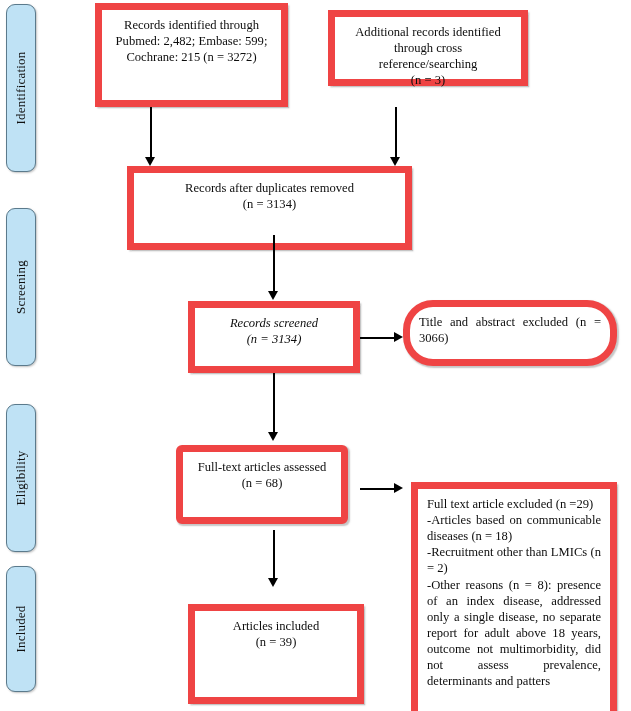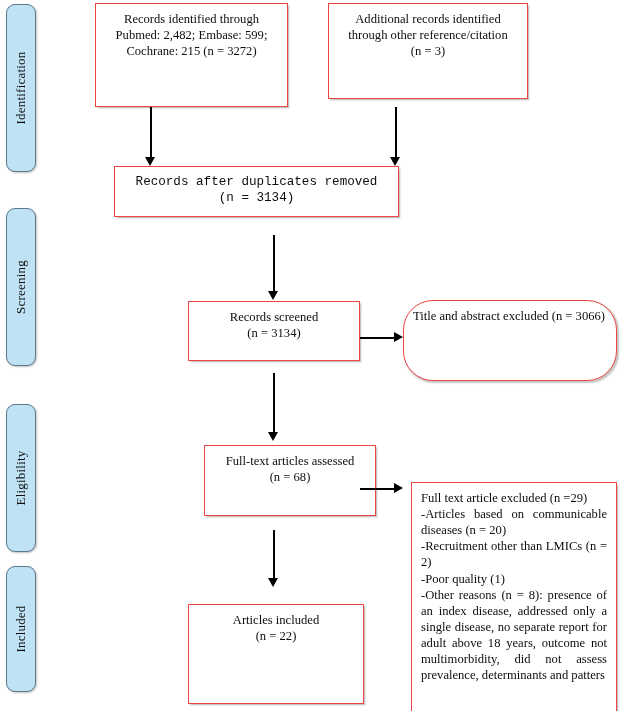--- a/index.html
+++ b/index.html
@@ -33,21 +33,21 @@
     white-space: nowrap;
     font-size: 13px;
     color: #111111;
     letter-spacing: 0.2px;
   }
 
   
   .flow-box {
     position: absolute;
     background: #ffffff;
-    border: 1px solid #ef4444;
+    border: 7px solid #ef4444;
     box-sizing: border-box;
     box-shadow: 1.5px 1.5px 1.5px rgba(150,150,150,0.55);
   }
   .box-text {
     font-size: 12.6px;
     line-height: 1.28;
     color: #0d0d0d;
     padding: 7px 9px 0 9px;
   }
   .center { text-align: center; }
@@ -99,84 +99,83 @@
   </div>
 
   <div class="flow-box" style="left:95px; top:3px; width:193px; height:104px;">
     <div class="box-text center">
       <div>Records identified through</div>
       <div>Pubmed: 2,482; Embase: 599;</div>
       <div>Cochrane: 215 (n = 3272)</div>
     </div>
   </div>
 
-  <div class="flow-box" style="left:328px; top:3px; width:200px; height:96px;">
+  <div class="flow-box" style="left:328px; top:10px; width:200px; height:76px;">
     <div class="box-text center">
       <div>Additional records identified</div>
-      <div>through other reference/citation</div>
+      <div>through cross reference/searching</div>
       <div>(n = 3)</div>
     </div>
   </div>
 
   <div class="vline" style="left:150px; top:107px; height:53px;"></div>
   <div class="arrow-down" style="left:145px; top:157px;"></div>
 
   <div class="vline" style="left:395px; top:107px; height:53px;"></div>
   <div class="arrow-down" style="left:390px; top:157px;"></div>
 
-  <div class="flow-box" style="left:114px; top:166px; width:285px; height:51px;font-family:Liberation Mono, monospace;">
+  <div class="flow-box" style="left:127px; top:166px; width:285px; height:84px;">
     <div class="box-text center">
       <div>Records after duplicates removed</div>
       <div>(n = 3134)</div>
     </div>
   </div>
 
   <div class="vline" style="left:273px; top:235px; height:57px;"></div>
   <div class="arrow-down" style="left:268px; top:291px;"></div>
 
-  <div class="flow-box" style="left:188px; top:301px; width:172px; height:60px;">
+  <div class="flow-box" style="left:188px; top:301px; width:172px; height:72px;font-style:italic;">
     <div class="box-text center">
       <div>Records screened</div>
       <div>(n = 3134)</div>
     </div>
   </div>
 
   <div class="hline" style="left:360px; top:337px; width:35px;"></div>
   <div class="arrow-right" style="left:394px; top:332px;"></div>
 
-  <div class="flow-box" style="left:403px; top:300px; width:214px; height:81px;border-radius:30px;">
+  <div class="flow-box" style="left:403px; top:300px; width:214px; height:66px;border-radius:30px;">
     <div class="box-text just">Title and abstract excluded (n = 3066)</div>
   </div>
 
   <div class="vline" style="left:273px; top:373px; height:60px;"></div>
   <div class="arrow-down" style="left:268px; top:432px;"></div>
 
-  <div class="flow-box" style="left:204px; top:445px; width:172px; height:71px;">
+  <div class="flow-box" style="left:176px; top:445px; width:172px; height:79px;border-radius:6px;">
     <div class="box-text center">
       <div>Full-text articles assessed</div>
       <div>(n = 68)</div>
     </div>
   </div>
 
   <div class="hline" style="left:360px; top:488px; width:35px;"></div>
   <div class="arrow-right" style="left:394px; top:483px;"></div>
 
   <div class="flow-box" style="left:411px; top:446px; width:206px; height:242px;margin-top:36px;">
     <div class="box-text leftal">
       <div class="leftal">Full text article excluded (n =29)</div>
-      <div class="just">-Articles based on communicable diseases (n = 20)</div>
+      <div class="just">-Articles based on communicable diseases (n = 18)</div>
       <div class="just">-Recruitment other than LMICs (n = 2)</div>
-      <div class="leftal">-Poor quality (1)</div>
       <div class="just">-Other reasons (n = 8): presence of an index disease, addressed only a single disease, no separate report for adult above 18 years, outcome not multimorbidity, did not assess prevalence, determinants and patters</div>
     </div>
   </div>
 
   <div class="vline" style="left:273px; top:530px; height:49px;"></div>
   <div class="arrow-down" style="left:268px; top:578px;"></div>
 
   <div class="flow-box" style="left:188px; top:604px; width:176px; height:100px;">
     <div class="box-text center">
       <div>Articles included</div>
-      <div>(n = 22)</div>
+      <div>(n = 39)</div>
     </div>
   </div>
 
 </div>
 
 </body></html>

